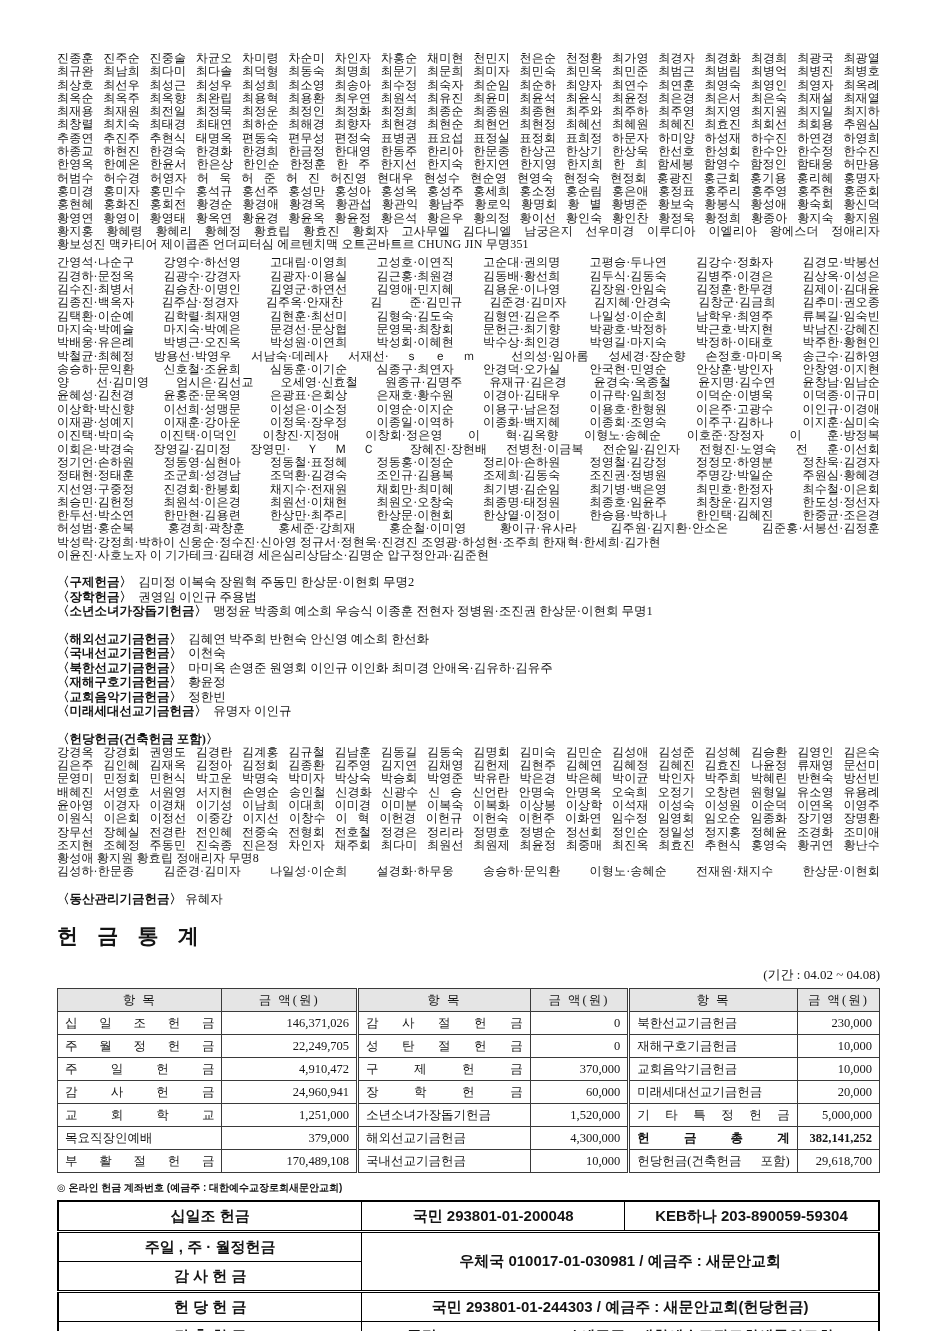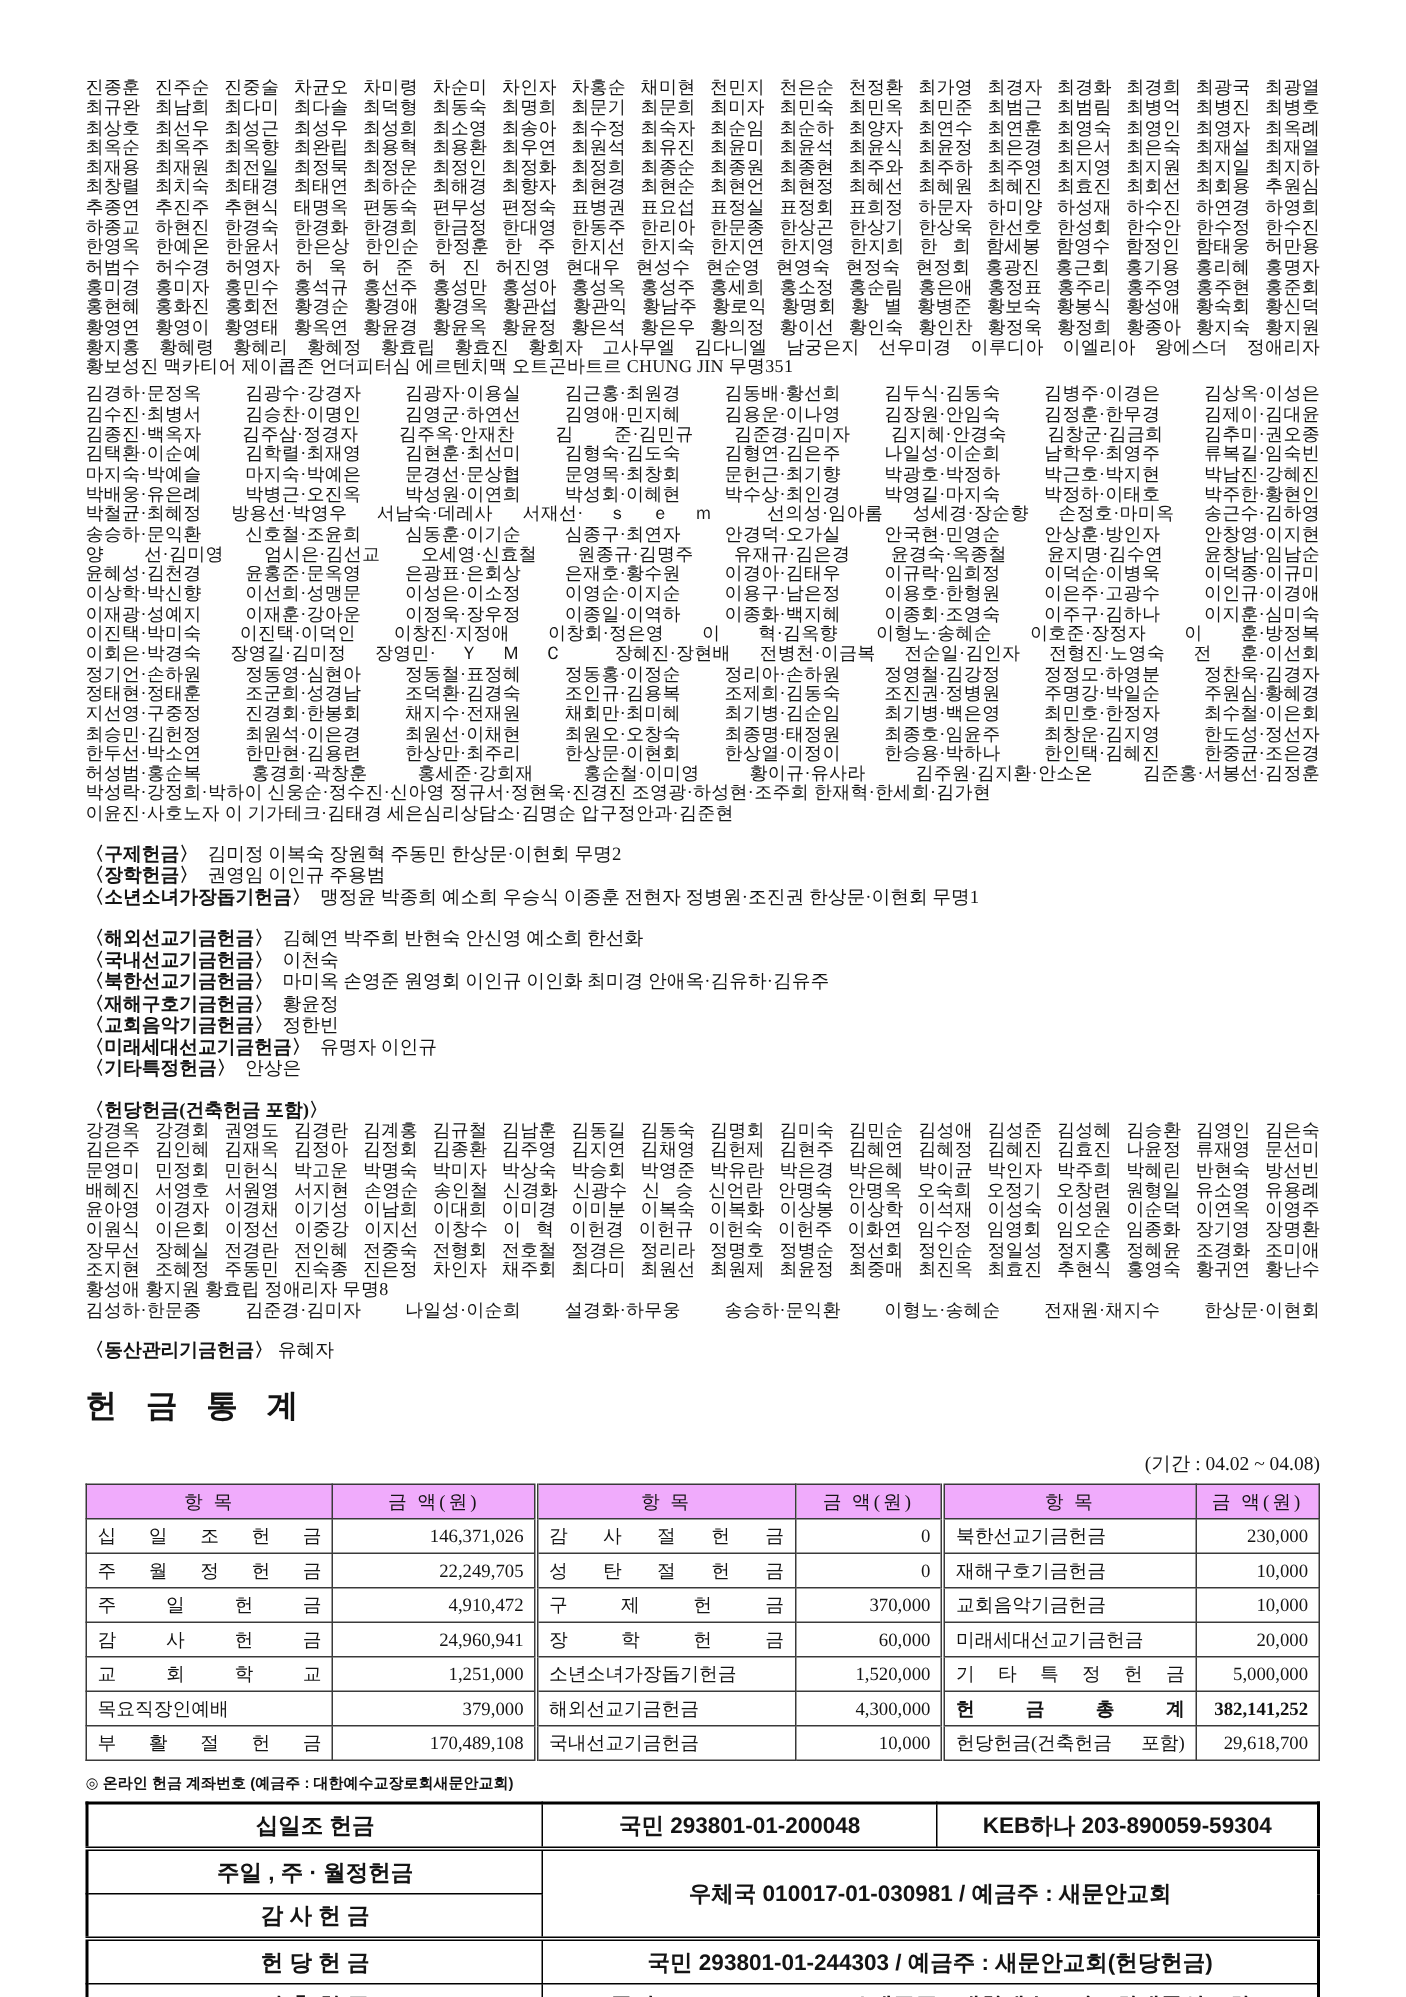--- a/index.html
+++ b/index.html
@@ -27,21 +27,21 @@
   }
   .stats-period{text-align:right;font-size:13px;margin:16px 0 4px 0;}
   table.stats{
     width:100%;border-collapse:collapse;table-layout:fixed;
     font-size:12.5px;
   }
   table.stats td,table.stats th{
     border:1px solid #3a3a3a;padding:1.5px 7px;height:19px;overflow:hidden;
   }
   table.stats th{
-    background:#f0abfc;font-weight:normal;text-align:center;letter-spacing:2px;
+    background:#e5e5e5;font-weight:normal;text-align:center;letter-spacing:2px;
   }
   table.stats td.item{text-align:justify;text-align-last:justify;}
   table.stats td.amt{text-align:right;font-family:"Liberation Serif","DejaVu Serif",serif;}
   table.stats td.grp{border-left:3px double #3a3a3a;}
   table.stats th.grp{border-left:3px double #3a3a3a;}
   table.stats td.total{font-weight:bold;}
   .online-heading{
     font-family:"Liberation Sans","DejaVu Sans",sans-serif;
     font-weight:bold;font-size:10px;margin:8px 0 5px 0;
   }
@@ -72,20 +72,21 @@
       <div class="name-line jline">한영옥 한예온 한윤서 한은상 한인순 한정훈 한  주 한지선 한지숙 한지연 한지영 한지희 한  희 함세봉 함영수 함정인 함태웅 허만용</div>
       <div class="name-line jline">허범수 허수경 허영자 허  욱 허  준 허  진 허진영 현대우 현성수 현순영 현영숙 현정숙 현정회 홍광진 홍근회 홍기용 홍리혜 홍명자</div>
       <div class="name-line jline">홍미경 홍미자 홍민수 홍석규 홍선주 홍성만 홍성아 홍성옥 홍성주 홍세희 홍소정 홍순림 홍은애 홍정표 홍주리 홍주영 홍주현 홍준회</div>
       <div class="name-line jline">홍현혜 홍화진 홍회전 황경순 황경애 황경옥 황관섭 황관익 황남주 황로익 황명회 황  별 황병준 황보숙 황봉식 황성애 황숙회 황신덕</div>
       <div class="name-line jline">황영연 황영이 황영태 황옥연 황윤경 황윤옥 황윤정 황은석 황은우 황의정 황이선 황인숙 황인찬 황정욱 황정희 황종아 황지숙 황지원</div>
       <div class="name-line jline">황지홍 황혜령 황혜리 황혜정 황효립 황효진 황회자 고사무엘 김다니엘 남궁은지 선우미경 이루디아 이엘리아 왕에스더 정애리자</div>
       <div class="name-line">황보성진 맥카티어 제이콥존 언더피터심 에르텐치맥 오트곤바트르 CHUNG JIN 무명351</div>
     </div>
 
   <div id="namesCouples" class="names-block couples-block">
+      <div class="name-line jline">간영석·나순구 강영수·하선영 고대림·이영희 고성호·이연직 고순대·권의명 고평승·두나연 김강수·정화자 김경모·박봉선</div>
       <div class="name-line jline">김경하·문정옥 김광수·강경자 김광자·이용실 김근홍·최원경 김동배·황선희 김두식·김동숙 김병주·이경은 김상옥·이성은</div>
       <div class="name-line jline">김수진·최병서 김승찬·이명인 김영군·하연선 김영애·민지혜 김용운·이나영 김장원·안임숙 김정훈·한무경 김제이·김대윤</div>
       <div class="name-line jline">김종진·백옥자 김주삼·정경자 김주옥·안재찬 김 준·김민규 김준경·김미자 김지혜·안경숙 김창군·김금희 김추미·권오종</div>
       <div class="name-line jline">김택환·이순예 김학렬·최재영 김현훈·최선미 김형숙·김도숙 김형연·김은주 나일성·이순희 남학우·최영주 류복길·임숙빈</div>
       <div class="name-line jline">마지숙·박예슬 마지숙·박예은 문경선·문상협 문영목·최창회 문헌근·최기향 박광호·박정하 박근호·박지현 박남진·강혜진</div>
       <div class="name-line jline">박배웅·유은례 박병근·오진옥 박성원·이연희 박성회·이혜현 박수상·최인경 박영길·마지숙 박정하·이태호 박주한·황현인</div>
       <div class="name-line jline">박철균·최혜정 방용선·박영우 서남숙·데레사 서재선·ｓｅｍ 선의성·임아롬 성세경·장순향 손정호·마미옥 송근수·김하영</div>
       <div class="name-line jline">송승하·문익환 신호철·조윤희 심동훈·이기순 심종구·최연자 안경덕·오가실 안국현·민영순 안상훈·방인자 안창영·이지현</div>
       <div class="name-line jline">양 선·김미영 엄시은·김선교 오세영·신효철 원종규·김명주 유재규·김은경 윤경숙·옥종철 윤지명·김수연 윤창남·임남순</div>
       <div class="name-line jline">윤혜성·김천경 윤홍준·문옥영 은광표·은회상 은재호·황수원 이경아·김태우 이규락·임희정 이덕순·이병욱 이덕종·이규미</div>
@@ -109,21 +110,20 @@
       <div class="section-line"><span class="sec-label">〈소년소녀가장돕기헌금〉</span><span>&nbsp;&nbsp;맹정윤 박종희 예소희 우승식 이종훈 전현자 정병원·조진권 한상문·이현회 무명1</span></div>
     </div>
 
   <div id="sectionsB" class="sec-group">
       <div class="section-line"><span class="sec-label">〈해외선교기금헌금〉</span><span>&nbsp;&nbsp;김혜연 박주희 반현숙 안신영 예소희 한선화</span></div>
       <div class="section-line"><span class="sec-label">〈국내선교기금헌금〉</span><span>&nbsp;&nbsp;이천숙</span></div>
       <div class="section-line"><span class="sec-label">〈북한선교기금헌금〉</span><span>&nbsp;&nbsp;마미옥 손영준 원영회 이인규 이인화 최미경 안애옥·김유하·김유주</span></div>
       <div class="section-line"><span class="sec-label">〈재해구호기금헌금〉</span><span>&nbsp;&nbsp;황윤정</span></div>
       <div class="section-line"><span class="sec-label">〈교회음악기금헌금〉</span><span>&nbsp;&nbsp;정한빈</span></div>
       <div class="section-line"><span class="sec-label">〈미래세대선교기금헌금〉</span><span>&nbsp;&nbsp;유명자 이인규</span></div>
-      <div class="section-line"><span class="sec-label">〈기타특정헌금〉</span><span>&nbsp;&nbsp;안상은</span></div>
     </div>
 
   <div class="dedication-block">
     <div class="dedication-header">〈헌당헌금(건축헌금 포함)〉</div>
     <div id="dedicationLines">
         <div class="name-line jline">강경옥 강경회 권영도 김경란 김계홍 김규철 김남훈 김동길 김동숙 김명회 김미숙 김민순 김성애 김성준 김성혜 김승환 김영인 김은숙</div>
         <div class="name-line jline">김은주 김인혜 김재옥 김정아 김정회 김종환 김주영 김지연 김채영 김헌제 김현주 김혜연 김혜정 김혜진 김효진 나윤정 류재영 문선미</div>
         <div class="name-line jline">문영미 민정회 민헌식 박고운 박명숙 박미자 박상숙 박승회 박영준 박유란 박은경 박은혜 박이균 박인자 박주희 박혜린 반현숙 방선빈</div>
         <div class="name-line jline">배혜진 서영호 서원영 서지현 손영순 송인철 신경화 신광수 신  승 신언란 안명숙 안명옥 오숙희 오정기 오창련 원형일 유소영 유용례</div>
         <div class="name-line jline">윤아영 이경자 이경채 이기성 이남희 이대희 이미경 이미분 이복숙 이복화 이상봉 이상학 이석재 이성숙 이성원 이순덕 이연옥 이영주</div>

